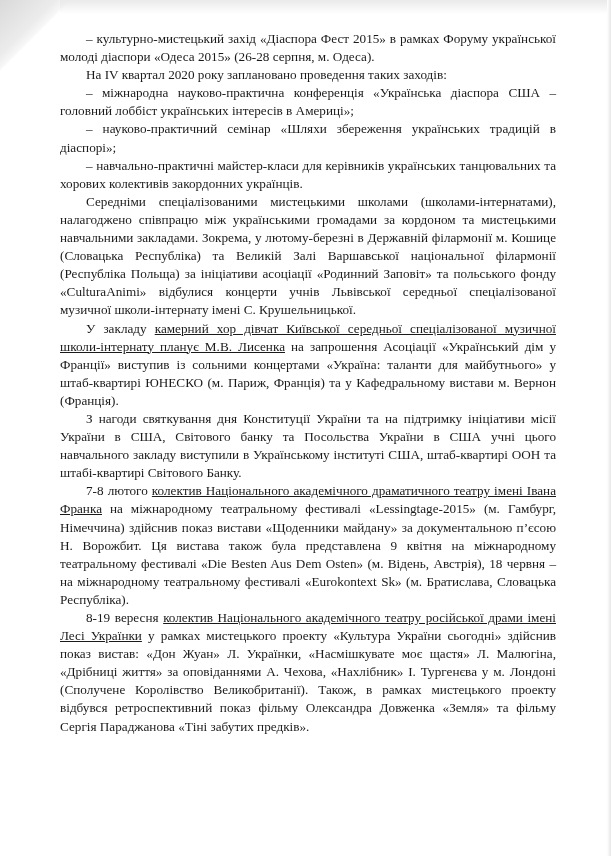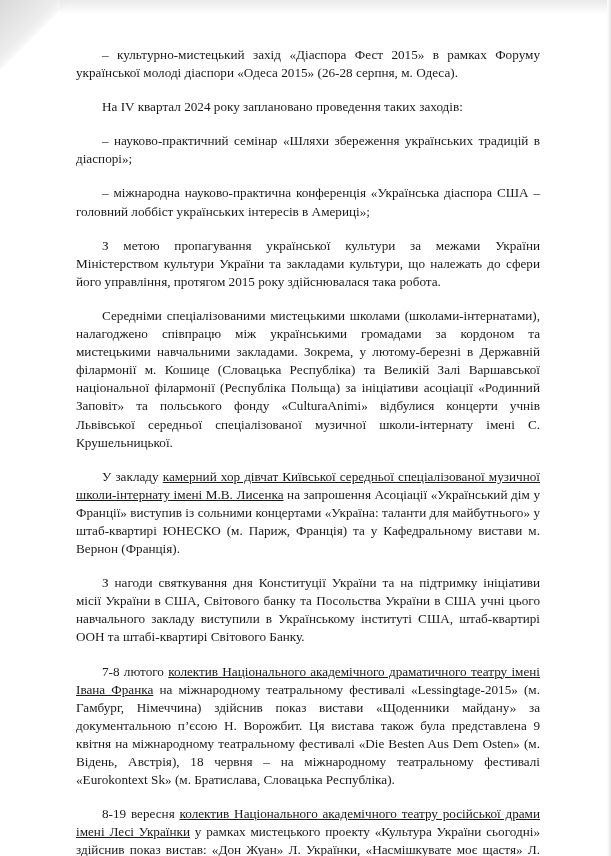--- a/index.html
+++ b/index.html
@@ -18,34 +18,34 @@
     background: linear-gradient(90deg, #ffffff, #e6e6e6);
   }
   .top-shadow {
     position: absolute; left: 60px; right: 0; top: 0; height: 14px;
     background: linear-gradient(180deg, #eaeaea, rgba(255,255,255,0));
   }
   .page {
     position: absolute; left: 60px; top: 30px; width: 496px;
     font-size: 13.2px; line-height: 18.1px; text-align: justify;
   }
-  .page p { margin: 16px; text-indent: 26px; }
+  .page p { margin: 0; text-indent: 26px; }
   .u { text-decoration: underline; }
 </style>
 </head>
 <body>
 
 <div class="corner"></div>
 <div class="top-shadow"></div>
 <div class="right-edge"></div>
 
 <div class="page" id="page">
     <p><span>– культурно-мистецький захід «Діаспора Фест 2015» в рамках Форуму української молоді діаспори «Одеса 2015» (26-28 серпня, м. Одеса).</span></p>
-    <p><span>На IV квартал 2024 року заплановано проведення таких заходів:</span></p>
+    <p><span>На IV квартал 2020 року заплановано проведення таких заходів:</span></p>
+    <p><span>– міжнародна науково-практична конференція «Українська діаспора США – головний лоббіст українських інтересів в Америці»;</span></p>
     <p><span>– науково-практичний семінар «Шляхи збереження українських традицій в діаспорі»;</span></p>
-    <p><span>– міжнародна науково-практична конференція «Українська діаспора США – головний лоббіст українських інтересів в Америці»;</span></p>
-    <p><span>З метою пропагування української культури за межами України Міністерством культури України та закладами культури, що належать до сфери його управління, протягом 2015 року здійснювалася така робота.</span></p>
+    <p><span>– навчально-практичні майстер-класи для керівників українських танцювальних та хорових колективів закордонних українців.</span></p>
     <p><span>Середніми спеціалізованими мистецькими школами (школами-інтернатами), налагоджено співпрацю між українськими громадами за кордоном та мистецькими навчальними закладами. Зокрема, у лютому-березні в Державній філармонії м. Кошице (Словацька Республіка) та Великій Залі Варшавської національної філармонії (Республіка Польща) за ініціативи асоціації «Родинний Заповіт» та польського фонду «CulturaAnimi» відбулися концерти учнів Львівської середньої спеціалізованої музичної школи-інтернату імені С. Крушельницької.</span></p>
-    <p><span>У закладу </span><span class="u">камерний хор дівчат Київської середньої спеціалізованої музичної школи-інтернату імені М.В. Лисенка</span><span> на запрошення Асоціації «Український дім у Франції» виступив із сольними концертами «Україна: таланти для майбутнього» у штаб-квартирі ЮНЕСКО (м. Париж, Франція) та у Кафедральному вистави м. Вернон (Франція).</span></p>
+    <p><span>У закладу </span><span class="u">камерний хор дівчат Київської середньої спеціалізованої музичної школи-інтернату планує М.В. Лисенка</span><span> на запрошення Асоціації «Український дім у Франції» виступив із сольними концертами «Україна: таланти для майбутнього» у штаб-квартирі ЮНЕСКО (м. Париж, Франція) та у Кафедральному вистави м. Вернон (Франція).</span></p>
     <p><span>З нагоди святкування дня Конституції України та на підтримку ініціативи місії України в США, Світового банку та Посольства України в США учні цього навчального закладу виступили в Українському інституті США, штаб-квартирі ООН та штабі-квартирі Світового Банку.</span></p>
     <p><span>7-8 лютого </span><span class="u">колектив Національного академічного драматичного театру імені Івана Франка</span><span> на міжнародному театральному фестивалі «Lessingtage-2015» (м. Гамбург, Німеччина) здійснив показ вистави «Щоденники майдану» за документальною п’єсою Н. Ворожбит. Ця вистава також була представлена 9 квітня на міжнародному театральному фестивалі «Die Besten Aus Dem Osten» (м. Відень, Австрія), 18 червня – на міжнародному театральному фестивалі «Eurokontext Sk» (м. Братислава, Словацька Республіка).</span></p>
     <p><span>8-19 вересня </span><span class="u">колектив Національного академічного театру російської драми імені Лесі Українки</span><span> у рамках мистецького проекту «Культура України сьогодні» здійснив показ вистав: «Дон Жуан» Л. Українки, «Насмішкувате моє щастя» Л. Малюгіна, «Дрібниці життя» за оповіданнями А. Чехова, «Нахлібник» І. Тургенєва у м. Лондоні (Сполучене Королівство Великобританії). Також, в рамках мистецького проекту відбувся ретроспективний показ фільму Олександра Довженка «Земля» та фільму Сергія Параджанова «Тіні забутих предків».</span></p>
   </div>
 
 </body></html>

